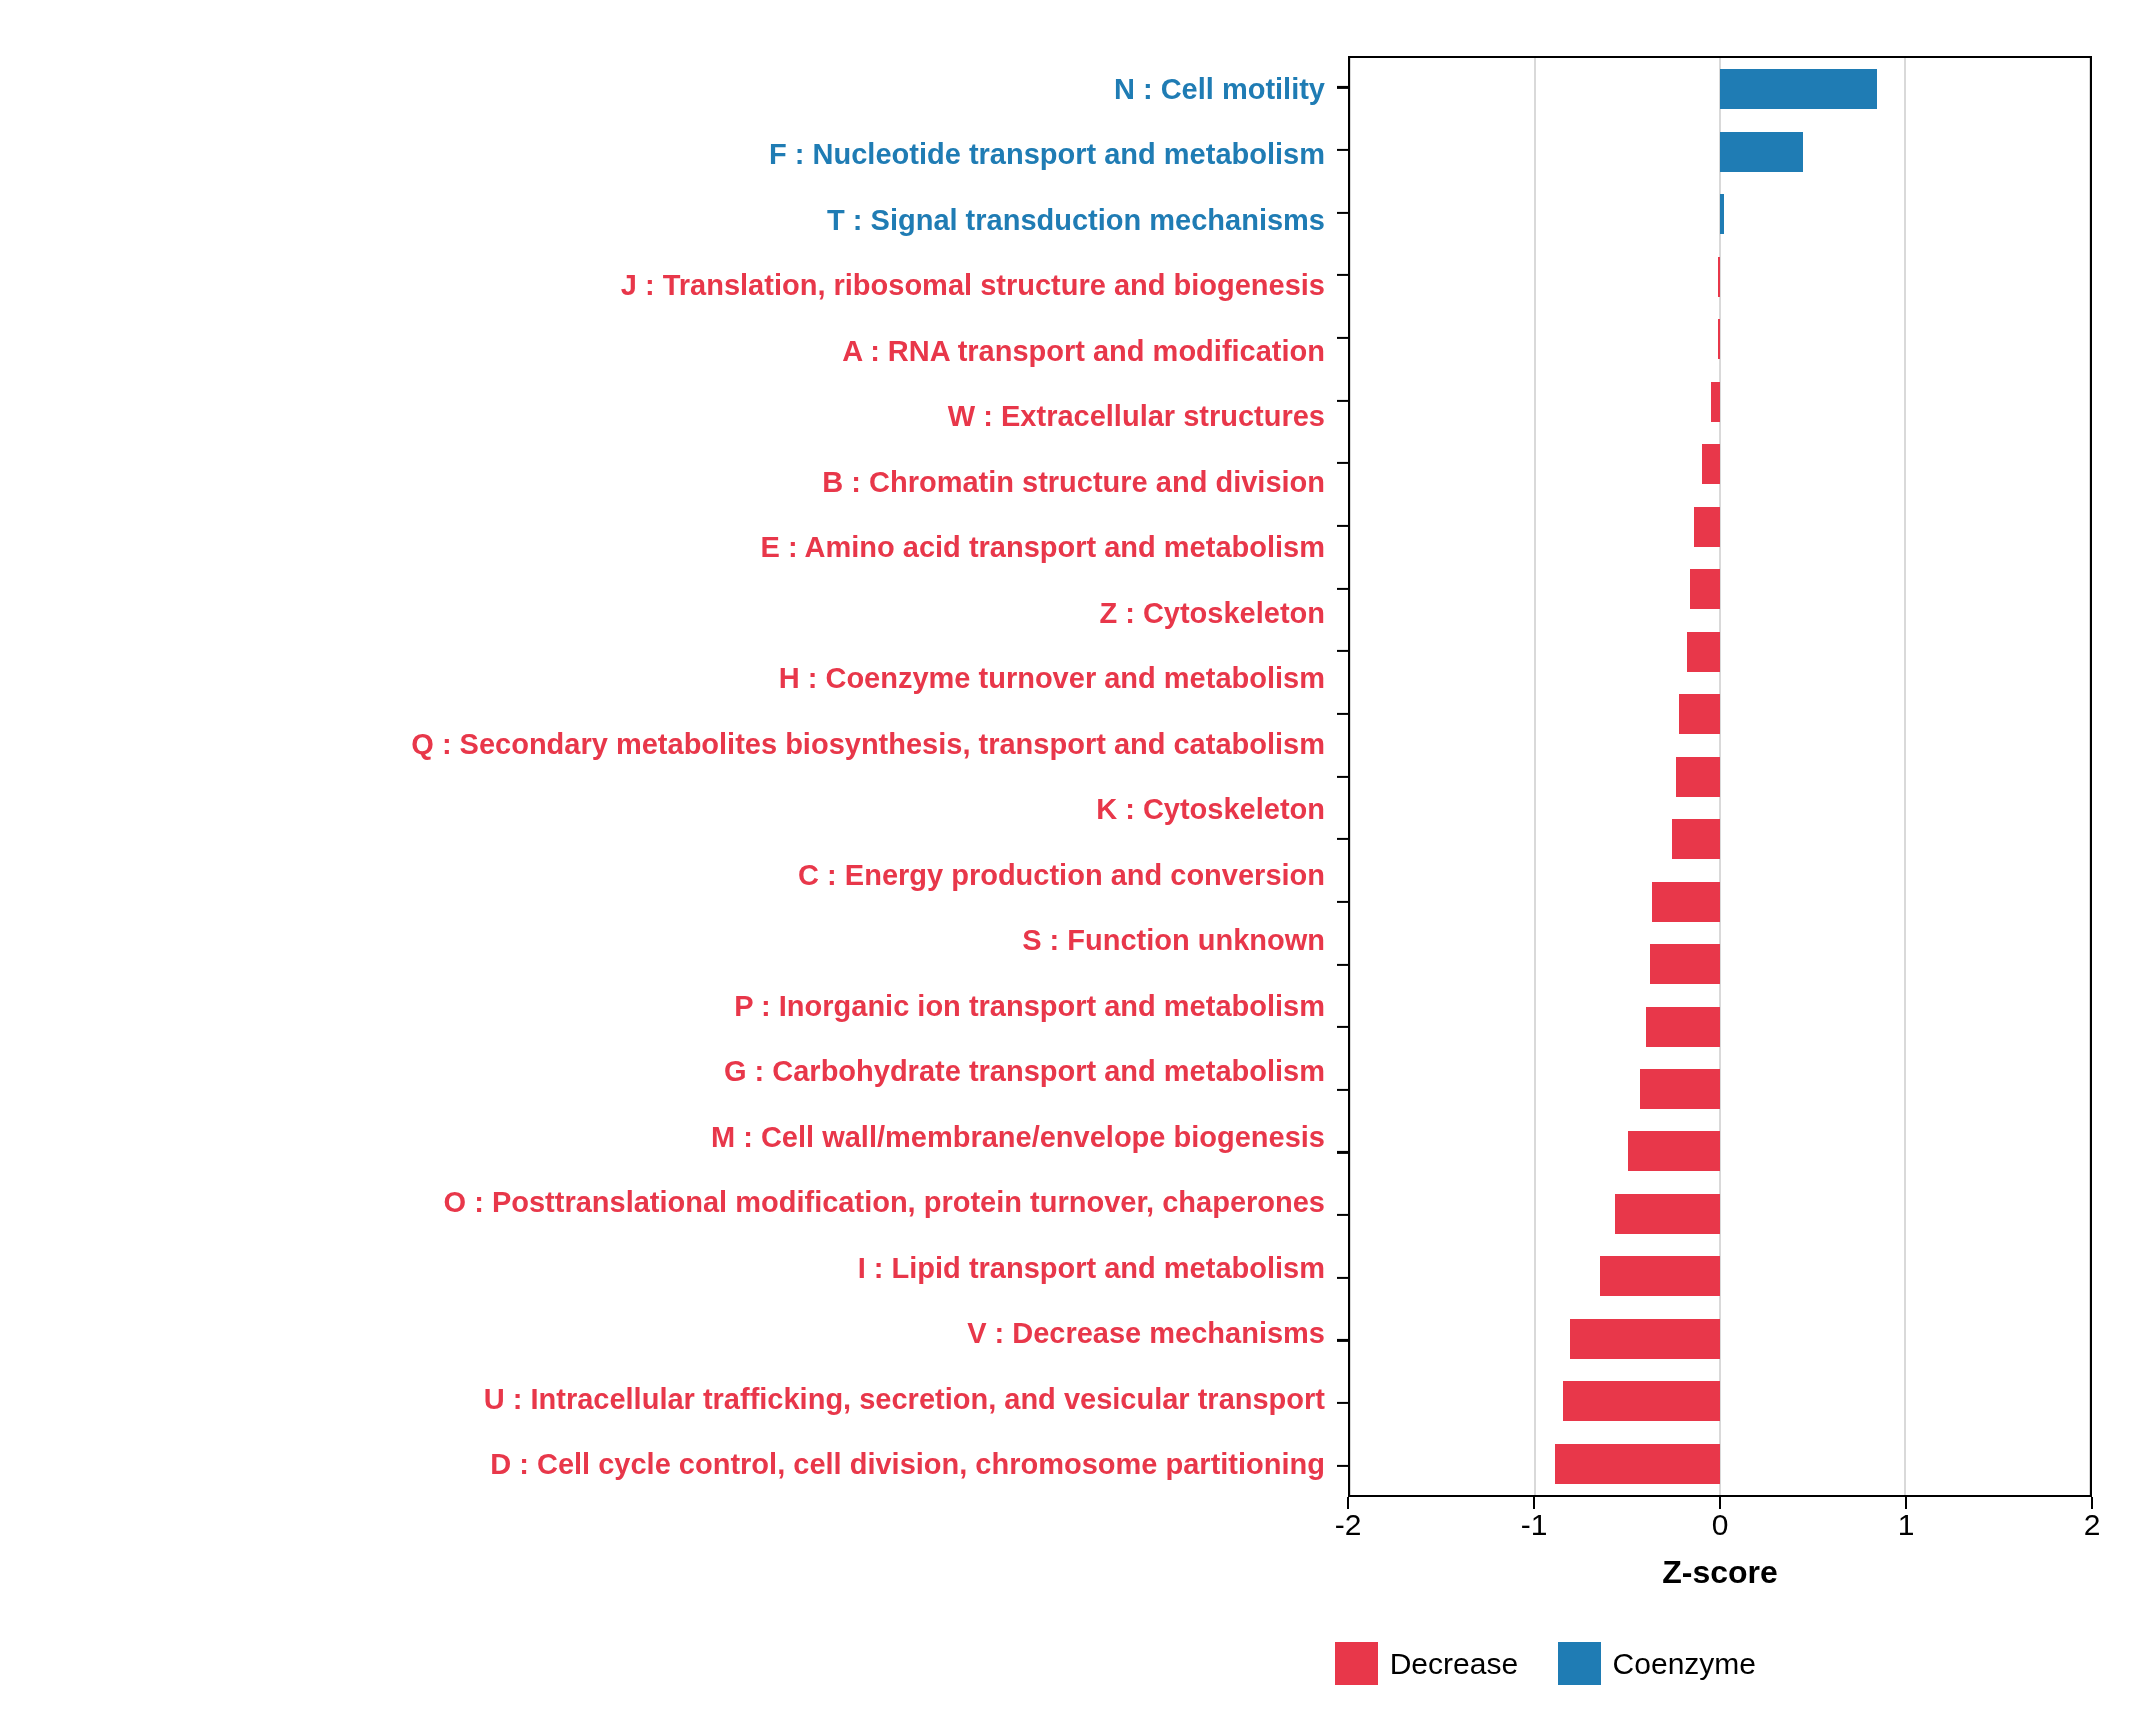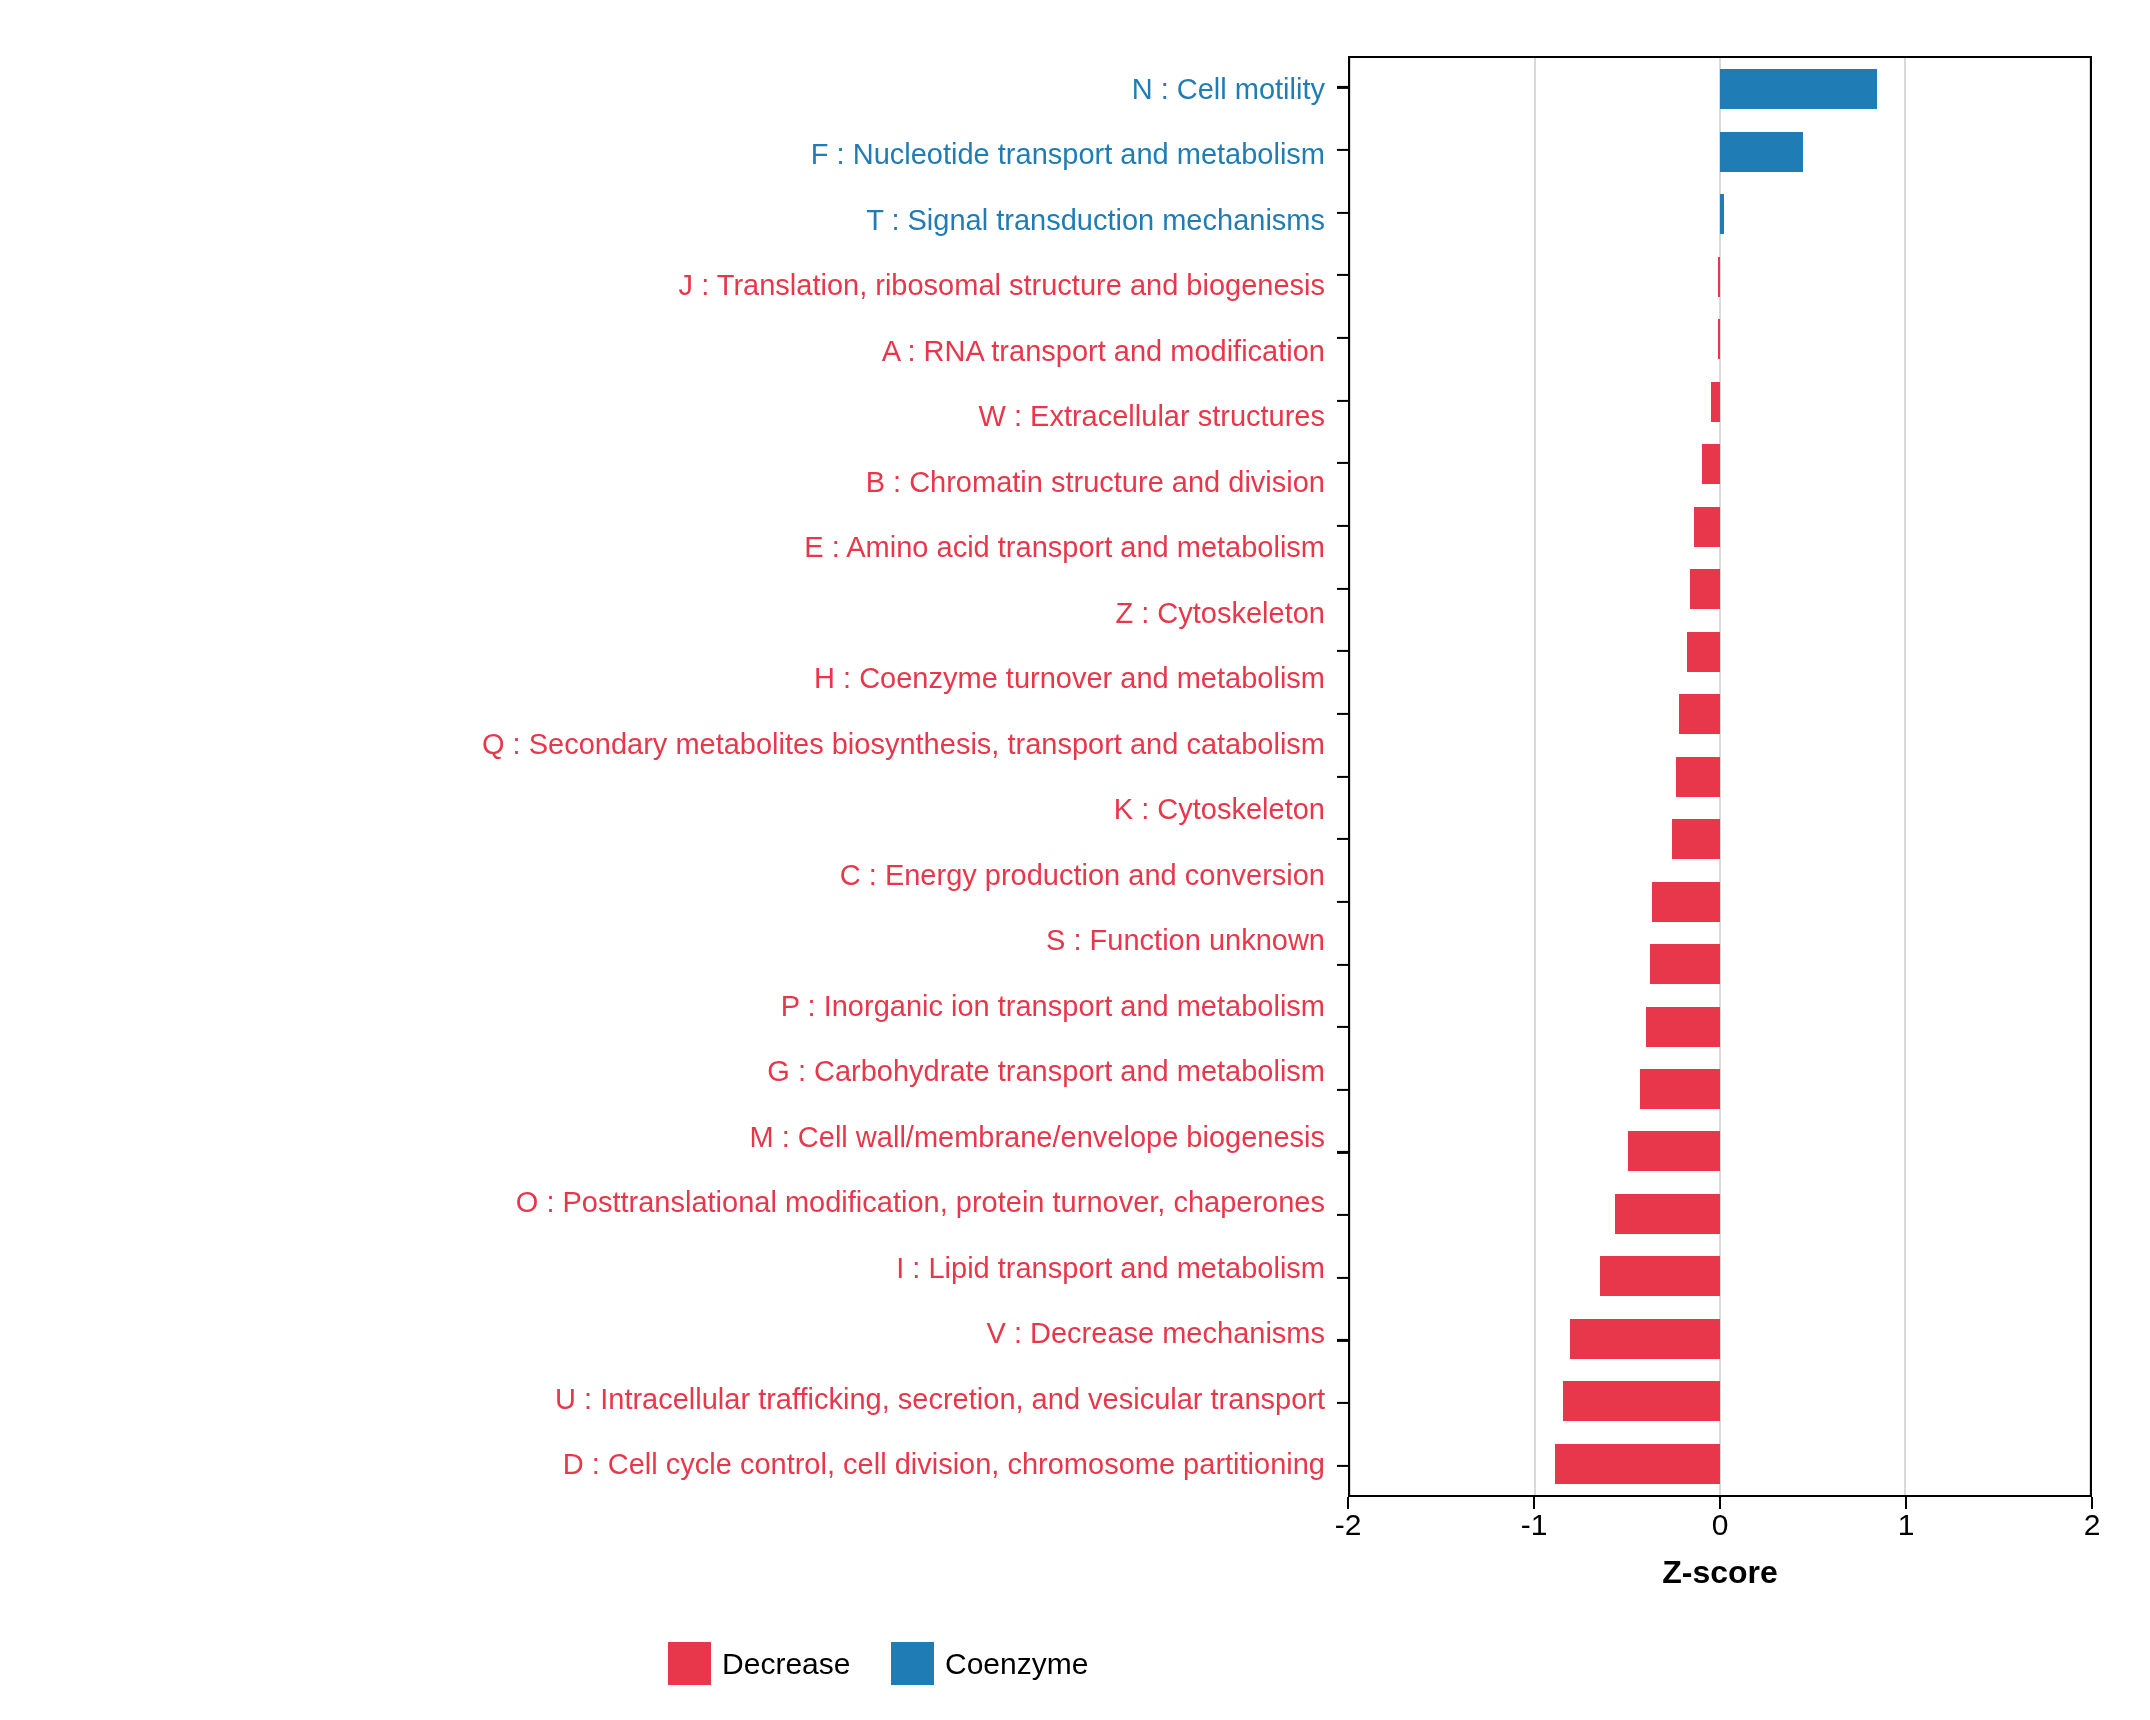--- a/index.html
+++ b/index.html
@@ -32,20 +32,21 @@
   }
   .cat-label {
     flex: 1 1 0;
     display: flex;
     align-items: center;
     justify-content: flex-end;
     padding-right: 10px;
     font-size: 29px;
     line-height: 1.05;
     white-space: nowrap;
+    font-weight: bold;
   }
   .cat-label.inc { color: #1f7cb4; }
   .cat-label.dec { color: #e8374a; }
 
   
   .tick-marks {
     position: absolute;
     left: 1335px;
     top: 56px;
     width: 13px;
@@ -146,21 +147,21 @@
     color: #000000;
   }
 
   
   .legend {
     position: absolute;
     left: 0;
     top: 1642px;
     width: 1756px;
     display: flex;
-    justify-content: center;
+    justify-content: flex-end;
     align-items: center;
     gap: 40px;
   }
   .legend-item {
     display: flex;
     align-items: center;
     gap: 11.5px;
   }
   .legend-swatch {
     width: 43px;

